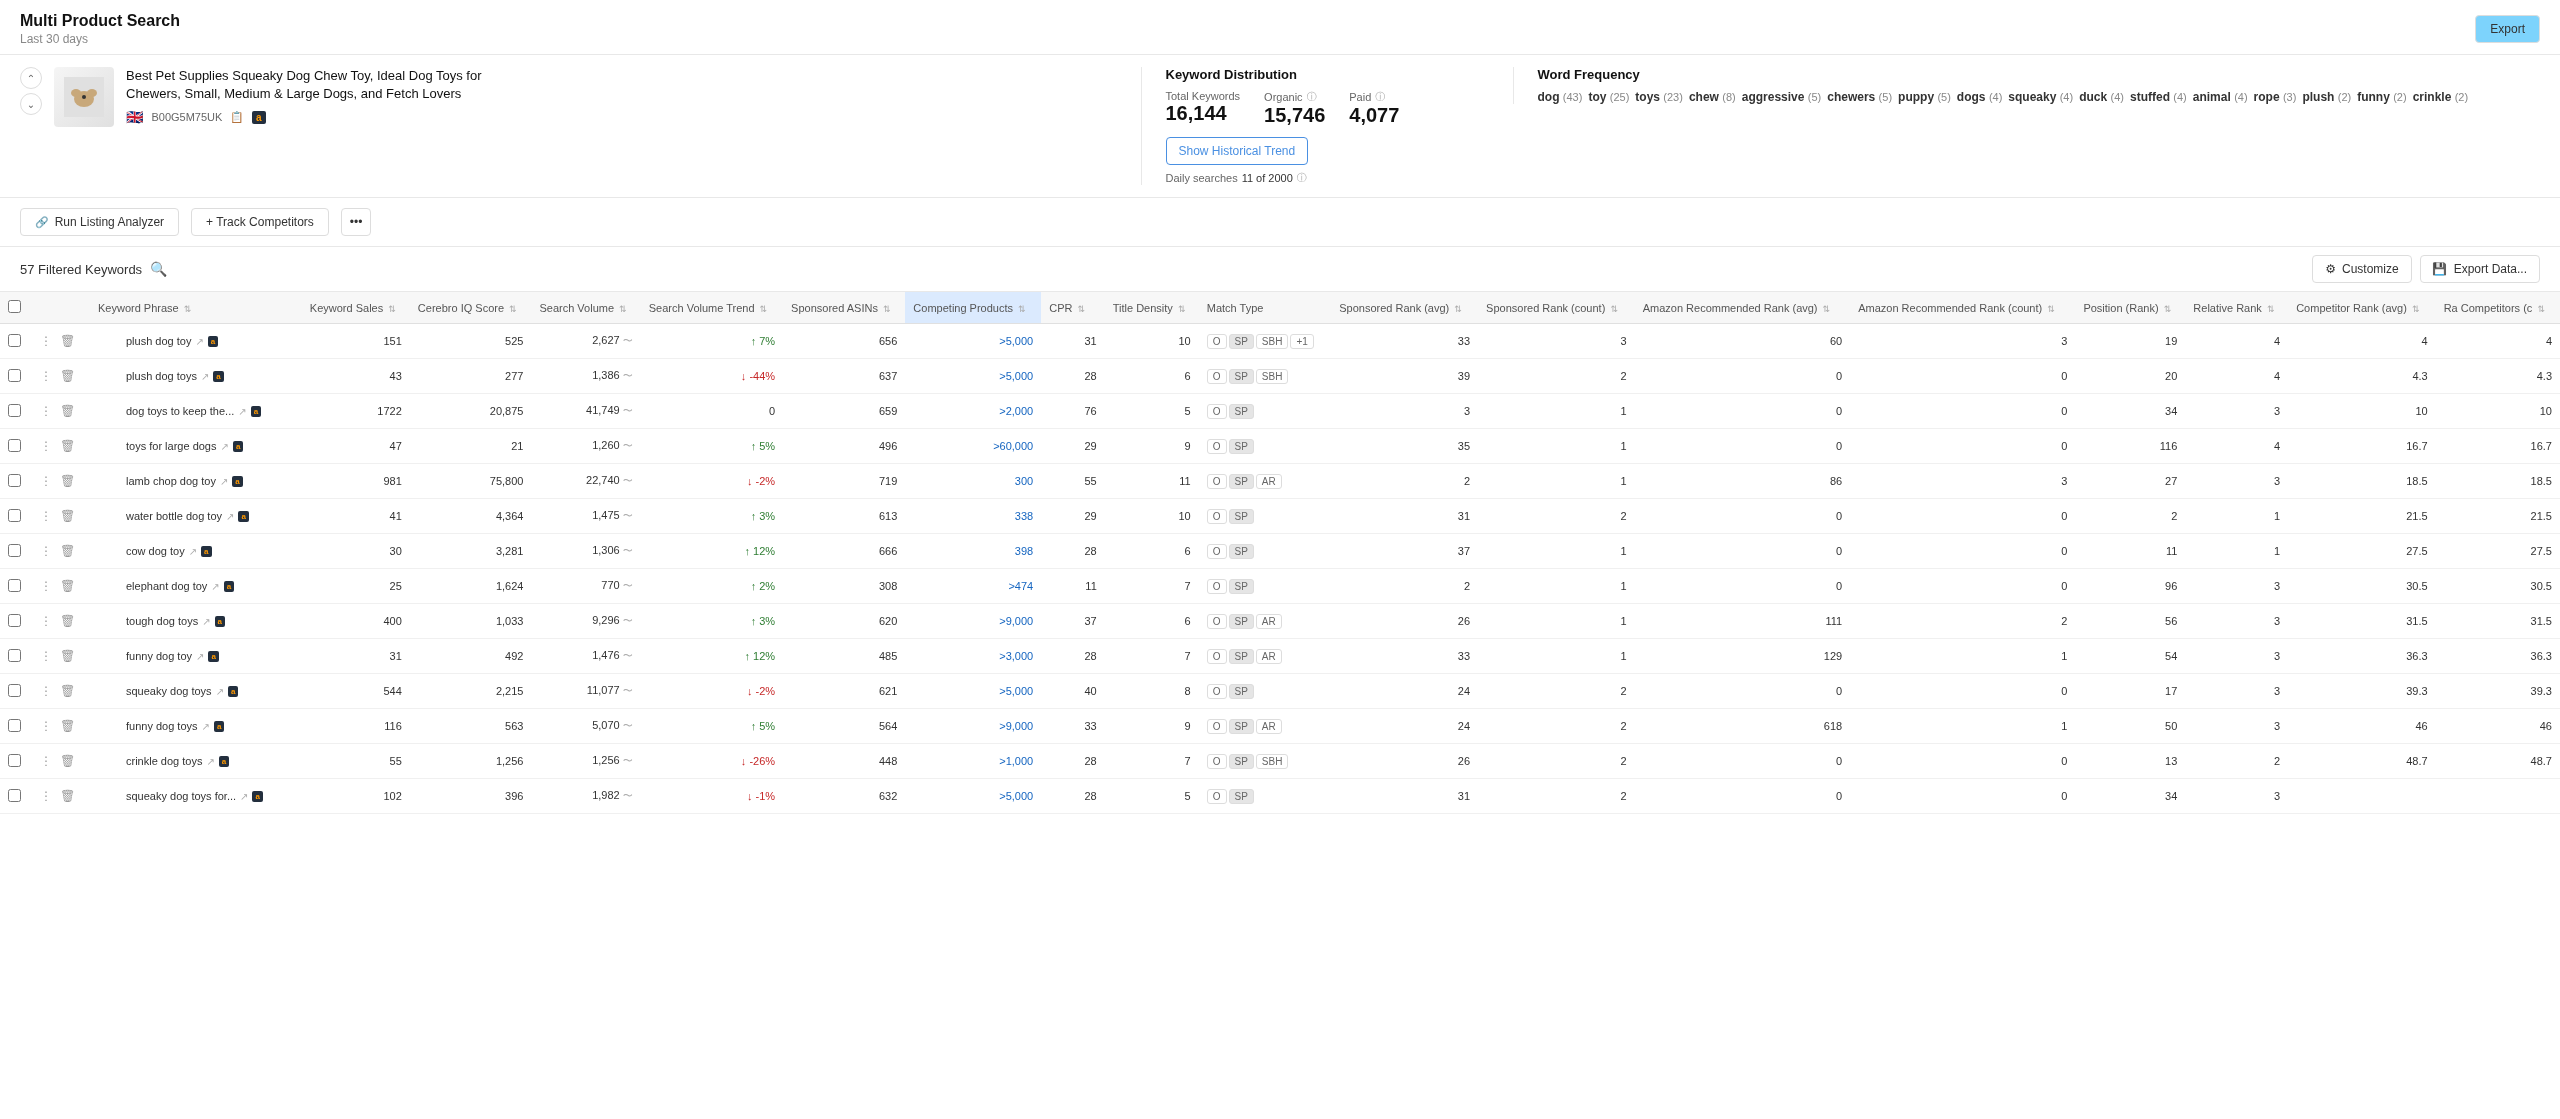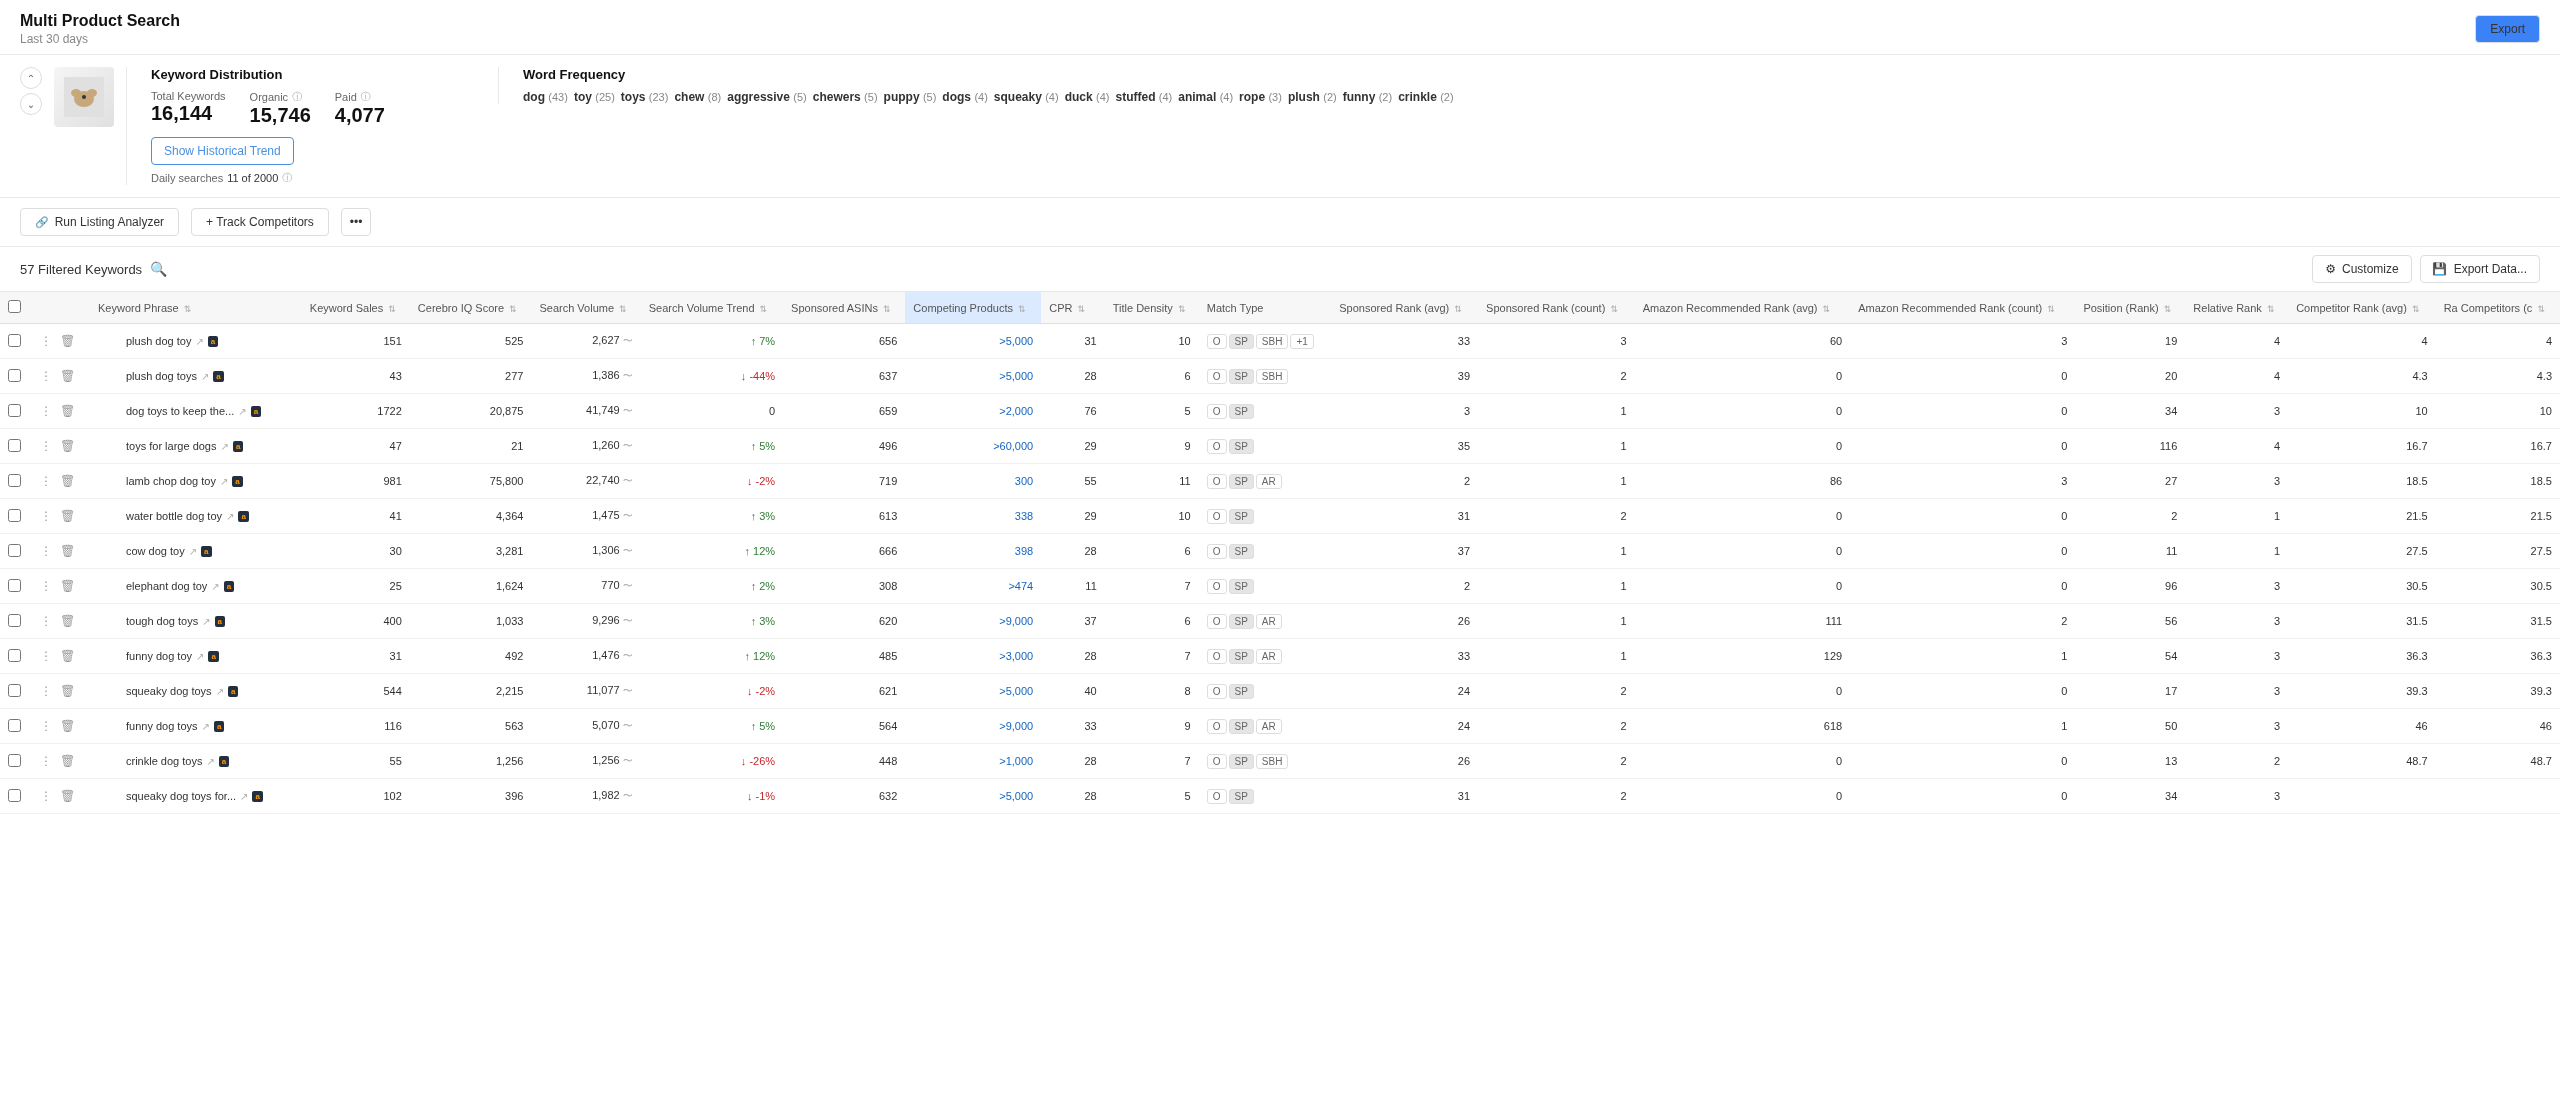--- a/index.html
+++ b/index.html
@@ -34,21 +34,21 @@
     .word-freq-title { font-size: 13px; font-weight: 600; color: #111; margin-bottom: 8px; }
     .word-freq-content { display: flex; flex-wrap: wrap; gap: 6px; }
     .word-freq-item { font-size: 12px; color: #333; }
     .word-freq-item .word { font-weight: 600; }
     .word-freq-item .count { color: #888; font-size: 11px; }
     
     .toolbar { display: flex; align-items: center; gap: 12px; padding: 10px 20px; border-bottom: 1px solid #e8e8e8; }
     .run-listing-btn { display: flex; align-items: center; gap: 6px; padding: 6px 14px; border: 1px solid #ddd; border-radius: 4px; font-size: 12px; color: #333; cursor: pointer; background: #fff; }
     .track-competitors-btn { display: flex; align-items: center; gap: 6px; padding: 6px 14px; border: 1px solid #ddd; border-radius: 4px; font-size: 12px; color: #333; cursor: pointer; background: #fff; }
     .more-btn { padding: 6px 8px; border: 1px solid #ddd; border-radius: 4px; font-size: 12px; color: #333; cursor: pointer; background: #fff; }
-    .export-btn { display: flex; align-items: center; gap: 6px; padding: 6px 14px; border: 1px solid #ddd; border-radius: 4px; font-size: 12px; color: #333; cursor: pointer; background: #3b82f6; margin-left: auto; }
+    .export-btn { display: flex; align-items: center; gap: 6px; padding: 6px 14px; border: 1px solid #ddd; border-radius: 4px; font-size: 12px; color: #333; cursor: pointer; background: #7dd3fc; margin-left: auto; }
     
     .filter-bar { display: flex; align-items: center; gap: 8px; padding: 8px 20px; border-bottom: 1px solid #e8e8e8; }
     .filter-count { font-size: 13px; font-weight: 500; color: #333; }
     .search-icon { color: #999; font-size: 14px; cursor: pointer; }
     .customize-btn { margin-left: auto; display: flex; align-items: center; gap: 6px; padding: 6px 12px; border: 1px solid #ddd; border-radius: 4px; font-size: 12px; color: #333; cursor: pointer; background: #fff; }
     .export-data-btn { display: flex; align-items: center; gap: 6px; padding: 6px 12px; border: 1px solid #ddd; border-radius: 4px; font-size: 12px; color: #333; cursor: pointer; background: #fff; }
     
     .table-container { overflow-x: auto; }
     table { width: 100%; border-collapse: collapse; font-size: 11px; }
     thead th { background: #f7f7f7; padding: 8px 8px; text-align: left; font-weight: 500; color: #555; border-bottom: 1px solid #e0e0e0; white-space: nowrap; position: sticky; top: 0; z-index: 1; }
@@ -116,20 +116,29 @@
     <div class="product-image-inner">
       <svg width="40" height="40" viewBox="0 0 40 40" fill="none">
         <rect width="40" height="40" fill="#e0e0e0"></rect>
         <ellipse cx="20" cy="22" rx="10" ry="8" fill="#c8a87a"></ellipse>
         <ellipse cx="12" cy="16" rx="5" ry="4" fill="#c8a87a"></ellipse>
         <ellipse cx="28" cy="16" rx="5" ry="4" fill="#c8a87a"></ellipse>
         <circle cx="20" cy="20" r="2" fill="#333"></circle>
       </svg>
     </div>
   </div>
+  <div class="product-info">
+    <div class="product-title">Best Pet Supplies Squeaky Dog Chew Toy, Ideal Dog Toys for Chewers, Small, Medium &amp; Large Dogs, and Fetch Lovers</div>
+    <div class="product-meta">
+      <span class="flag">🇬🇧</span>
+      <span class="asin">B00G5M75UK</span>
+      <span style="color:#aaa; font-size:11px; cursor:pointer;">📋</span>
+      <span class="amazon-badge">a</span>
+    </div>
+  </div>
 
   <div style="border-left:1px solid #e8e8e8; padding-left:24px; min-width:360px;">
     <div class="keyword-dist-title">Keyword Distribution</div>
     <div class="keyword-dist-row">
       <div class="keyword-dist-item">
         <div class="keyword-dist-item-label">Total Keywords</div>
         <div class="keyword-dist-item-value">16,144</div>
       </div>
       <div class="keyword-dist-item">
         <div class="keyword-dist-item-label">

